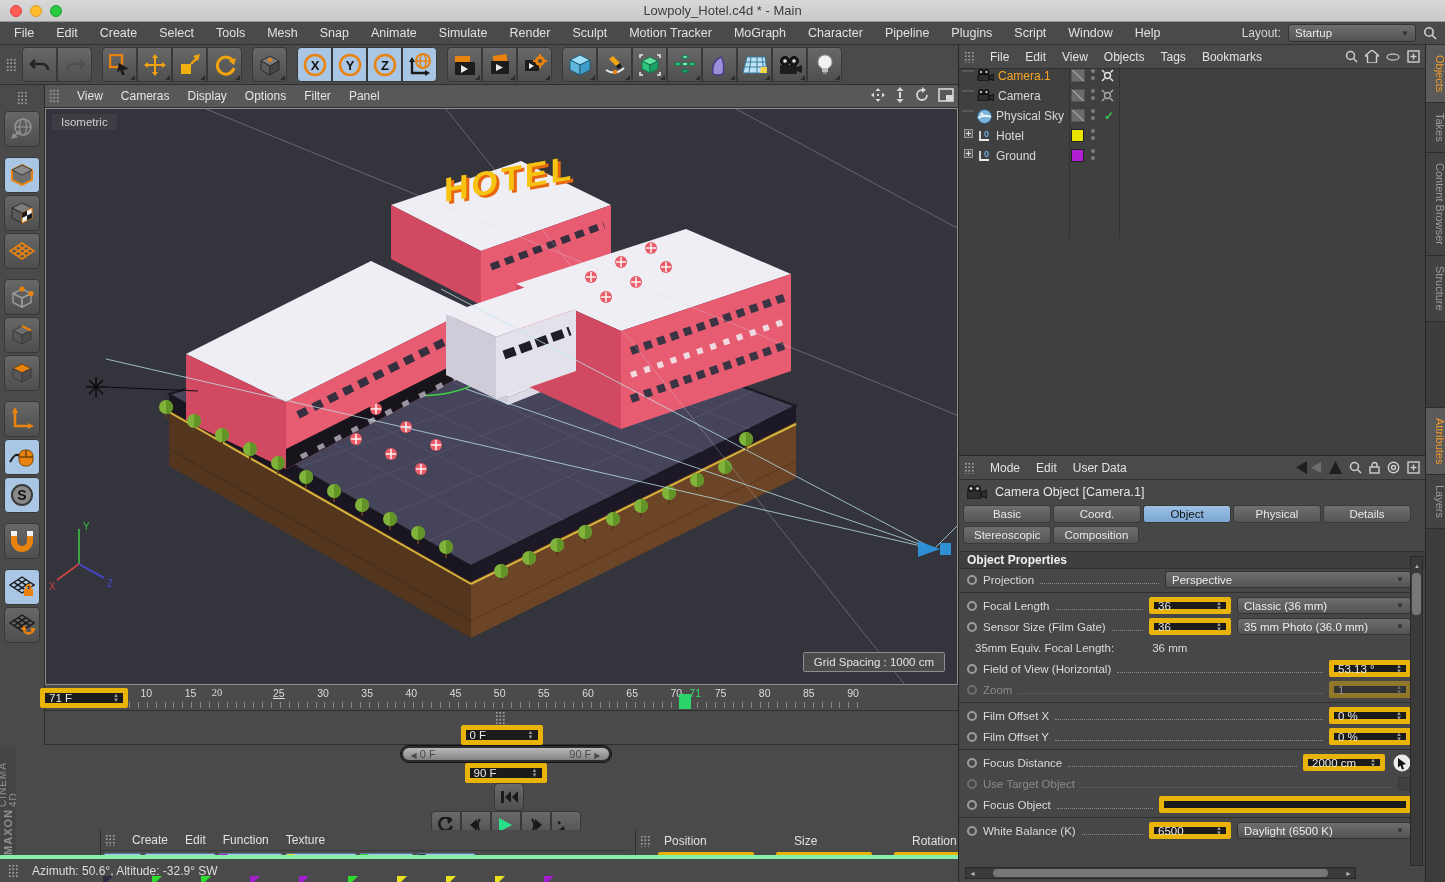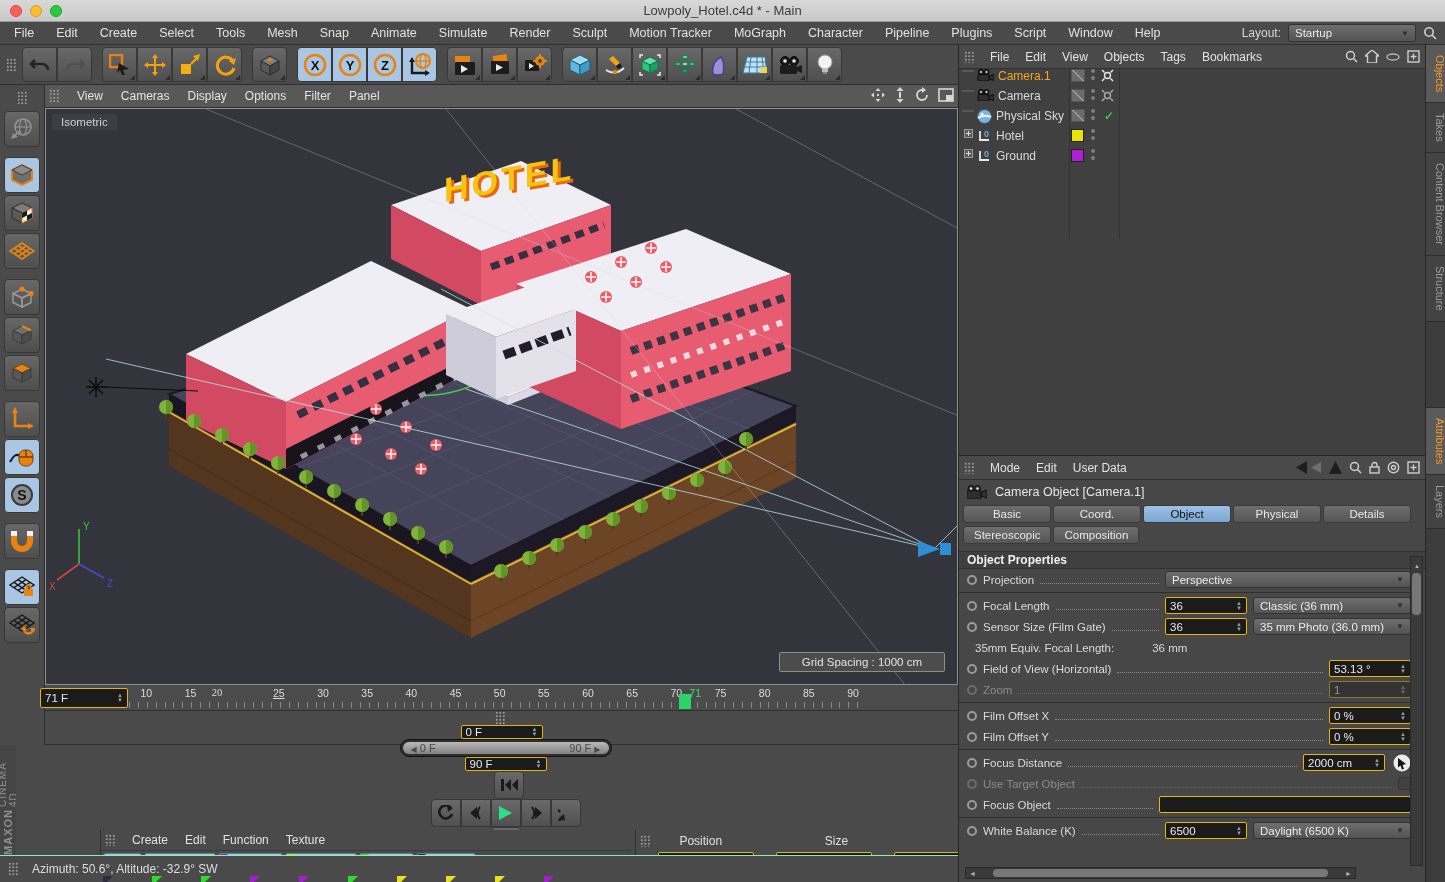--- a/index.html
+++ b/index.html
@@ -53,34 +53,34 @@
   .center { position:absolute; left:45px; top:85px; width:913px; height:770px; }
   .vpmenu { position:absolute; left:0; top:0; width:913px; height:23px; background:#585858;
     border-bottom:1px solid #2f2f2f; display:flex; align-items:center; gap:0; padding-left:4px;}
   .vpmenu .mi{ margin-left:18px; color:#e4e4e4; font-size:12px;}
   .vpicons { position:absolute; right:4px; top:2px; display:flex; gap:8px; align-items:center;}
   .viewport { position:absolute; left:0; top:23px; width:913px; height:577px; background:#34343d;
     border:1px solid #8f8f8f; overflow:hidden; }
   .vplabel { position:absolute; left:6px; top:5px; background:#3d3d44; color:#d2d2d2; padding:2px 9px;
     font-size:11.5px; z-index:5;}
   .gridchip { position:absolute; right:12px; bottom:12px; background:#4c4c4c; border:1px solid #8d8d8d;
-    color:#e3e3e3; padding:3px 22px; font-size:11.5px; border-radius:2px; z-index:5;}
+    color:#e3e3e3; padding:3px 10px; font-size:11.5px; border-radius:2px; z-index:5;}
 
   
   .ruler { position:absolute; left:0; top:600px; width:913px; height:26px; background:#4b4b4b;
     border-bottom:1px solid #2e2e2e; }
   .ruler .ticklbl { position:absolute; top:2px; font-size:10.5px; color:#dcdcdc; transform:translateX(-50%); }
   .ruler .ticklbl.cur { color:#35e06e; }
   .ruler .minor { position:absolute; left:13px; right:100px; bottom:2px; height:6px;
     background-image:repeating-linear-gradient(90deg,#8a8a8a 0 1px,transparent 1px 8.88px); }
   .playhead { position:absolute; width:12px; height:15px; background:#2ad468; top:9px; transform:translateX(-50%); }
   .framespin { position:absolute; right:5px; top:3px; width:88px; }
   .transport { position:absolute; left:0; top:626px; width:913px; height:34px; background:#4a4a4a;
     border-bottom:1px solid #2e2e2e; display:flex; align-items:center;flex-direction:column; }
-  .field { background:#1b1b1b; border:1px solid #eab308; border-radius:2px; height:20px; color:#e8e8e8;
+  .field { background:#1b1b1b; border:5px solid #eab308; border-radius:2px; height:20px; color:#e8e8e8;
     font-size:11.5px; display:flex; align-items:center; padding:0 4px; position:relative;}
   .spinner { margin-left:auto; display:flex; flex-direction:column; line-height:5px; color:#9a9a9a; font-size:6px; }
   .rangebar { height:20px; background:#2e2e2e; border:1px solid #141414; border-radius:10px; padding:2px; }
   .rangein { height:100%; border-radius:8px; background:linear-gradient(#b9b9b9,#828282);
     display:flex; align-items:center; justify-content:space-between; padding:0 8px; color:#4a4a4a; font-size:11px; }
   .tbtn { width:30px; height:28px; background:linear-gradient(#696969,#505050); border:1px solid #383838;
     display:flex; align-items:center; justify-content:center; }
   .tbtn.blue { background:#a9c7e5; }
   .redc { width:24px; height:24px; border-radius:50%; background:#f26c6c; border:1px solid #a33;
     display:flex; align-items:center; justify-content:center; color:#111; font-weight:bold; font-size:11px;}
@@ -104,27 +104,27 @@
   .matthumb { width:47px; height:46px; position:relative;
     background:repeating-linear-gradient(135deg,#7b7b7b 0 5px,#595959 5px 10px); }
   .sphere { position:absolute; left:5px; top:4px; width:37px; height:37px; border-radius:50%; }
   .mat .ctri { position:absolute; left:0; top:0; width:0; height:0; border-right:10px solid transparent; z-index:2;}
   .vscroll { position:absolute; right:2px; top:46px; width:13px; height:60px; background:#3a3a3a;
     border:1px solid #2a2a2a; display:flex; flex-direction:column; align-items:center; }
   .vthumb { width:9px; background:#777; border-radius:4px; margin-top:2px; }
 
   .coords { position:absolute; left:590px; top:745px; width:368px; height:110px; background:#4a4a4a;
     border-left:1px solid #2e2e2e; padding-top:1px; }
-  .chead { display:flex; height:19px; align-items:center; font-size:12px; color:#e0e0e0;justify-content:space-between; }
+  .chead { display:flex; height:19px; align-items:center; font-size:12px; color:#e0e0e0; }
   .crow { display:flex; height:22px; align-items:center; font-size:11.5px; }
   .axl { width:12px; text-align:center; color:#cfcfcf; margin-left:6px; }
   .coords .field { width:96px; height:18px; margin-left:4px; }
 
   .statusbar { position:absolute; left:0; top:855px; width:958px; height:27px; background:#4a4a4a;
-    border-top:1px solid #86efac; display:flex; align-items:center; padding-left:8px; gap:14px; }
+    border-top:4px solid #86efac; display:flex; align-items:center; padding-left:8px; gap:14px; }
   .statusbar .txt { color:#dedede; font-size:12px; }
 
   
   .rpanel { position:absolute; left:958px; top:45px; width:467px; height:837px; background:#474747;
     border-left:1px solid #262626; }
   .om { position:absolute; left:0; top:0; width:467px; height:410px; }
   .omhead { height:24px; display:flex; align-items:center; padding-left:5px; border-bottom:1px solid #303030; background:#4a4a4a;}
   .omhead .mi { margin-left:16px; color:#e3e3e3; font-size:12px; }
   .omicons { margin-left:auto; display:flex; gap:7px; padding-right:6px; align-items:center;}
   .tree { position:relative; height:386px; background:#404040; }
@@ -148,21 +148,21 @@
   .atab.active { background:linear-gradient(#9dc1e4,#79a6d2); color:#101010; }
   .atab.auto { width:auto; padding:2px 10px; }
   .sechead { margin-top:6px; height:18px; background:#3f3f3f; border-top:1px solid #303030; border-bottom:1px solid #303030;
     font-weight:bold; color:#f0f0f0; font-size:12px; padding-left:8px; display:flex; align-items:center;}
   .arow { height:21px; display:flex; align-items:center; padding-left:8px; position:relative;}
   .arow.dis { opacity:.45; }
   .ring { width:10px; height:10px; border:2px solid #9b9b9b; border-radius:50%; flex:none; margin-right:6px;}
   .albl { font-size:11.5px; color:#dadada; white-space:nowrap;}
   .leader { flex:1; border-bottom:1px dotted #8a8a8a; height:8px; margin:0 6px; max-width:999px;}
   .arow .field { width:82px; height:17px; flex:none; }
-  .arow .dd { width:158px; height:17px; margin-left:6px; flex:none;}
+  .arow .dd { width:174px; height:17px; margin-left:6px; flex:none;}
   .arow .dd.wide { width:246px; margin-left:0;}
   .asep { height:1px; background:#2f2f2f; margin:2px 0;}
   .attrbody { position:relative; width:452px; }
   .avscroll { position:absolute; right:3px; top:100px; width:13px; bottom:16px; background:#3a3a3a; border:1px solid #2a2a2a;}
   .ahscroll { position:absolute; left:6px; right:70px; bottom:3px; height:12px; background:#3a3a3a; border:1px solid #2a2a2a;
     display:flex; align-items:center;}
   .hthumb { height:8px; background:#777; border-radius:4px; flex:1; margin:0 14px; }
   .sarr { color:#b5b5b5; font-size:7px; padding:0 3px; }
 
   

